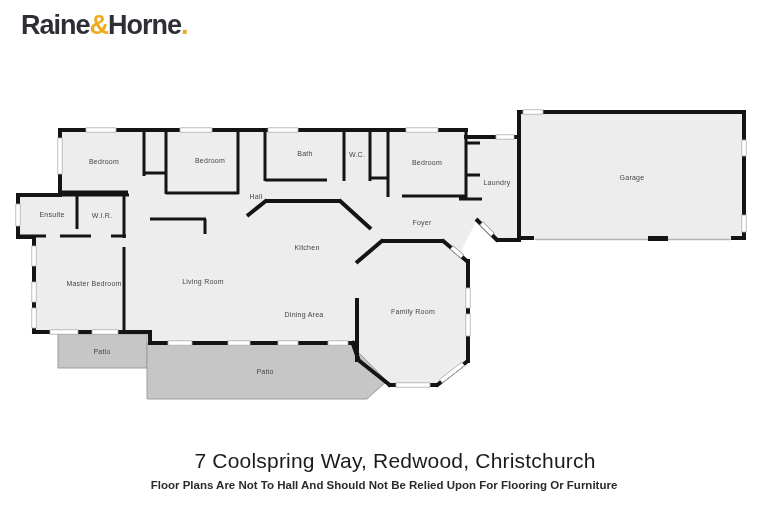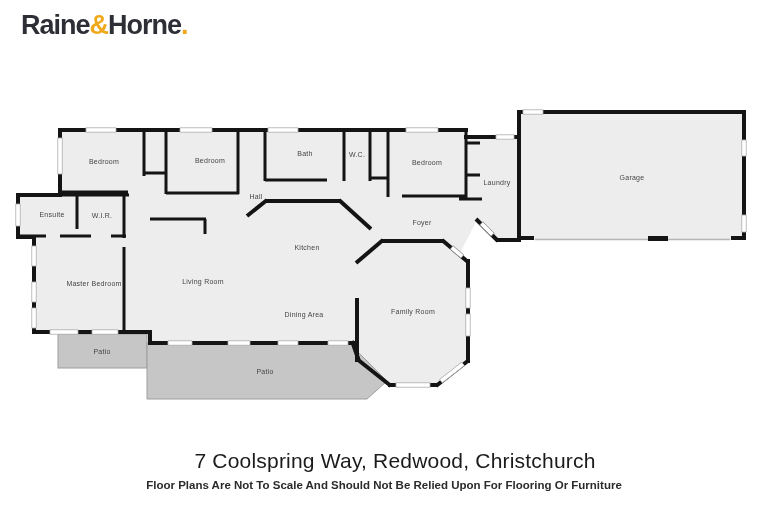--- a/index.html
+++ b/index.html
@@ -116,14 +116,14 @@
       <text class="room-label" x="94" y="286">Master Bedroom</text>
       <text class="room-label" x="203" y="284">Living Room</text>
       <text class="room-label" x="304" y="317">Dining Area</text>
       <text class="room-label" x="413" y="314">Family Room</text>
       <text class="room-label" x="102" y="354">Patio</text>
       <text class="room-label" x="265" y="374">Patio</text>
     </g>
   </svg>
 
   <div class="footer-address">7 Coolspring Way, Redwood, Christchurch</div>
-  <div class="footer-disclaimer">Floor Plans Are Not To Scale And Should Not Be Relied Upon For Flooring Or Furniture</div>
+  <div class="footer-disclaimer">Floor Plans Are Not To Hall And Should Not Be Relied Upon For Flooring Or Furniture</div>
 </div>
 
 </body></html>

